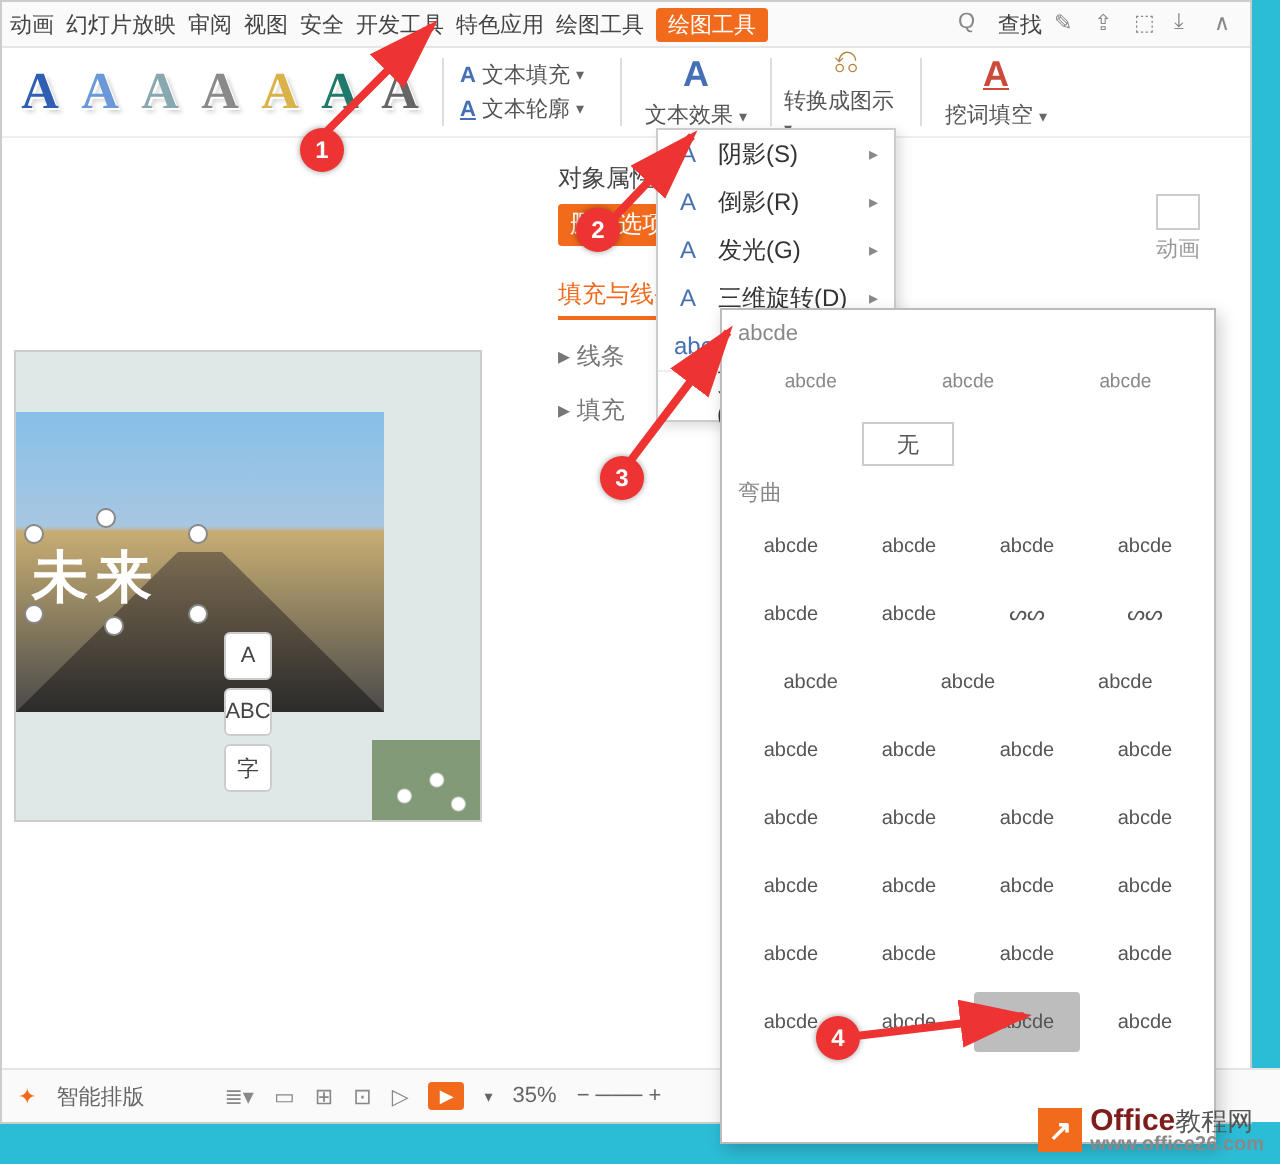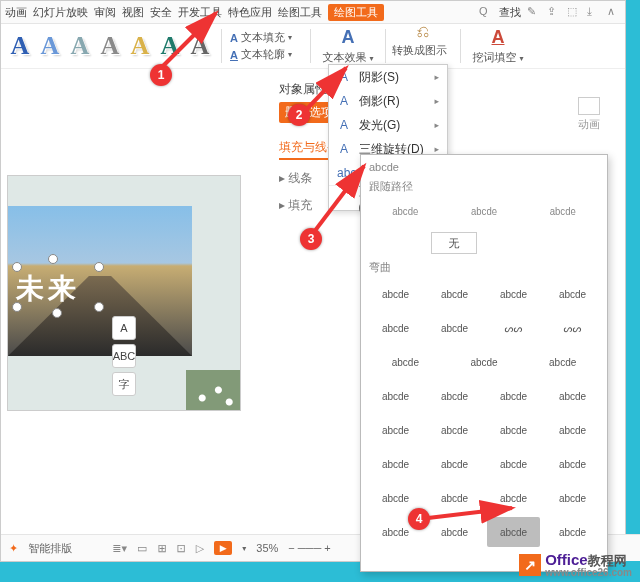--- a/index.html
+++ b/index.html
@@ -58,22 +58,22 @@
   .follow .cell{color:#888;font-size:14px;}
   .sect{font-size:11px;color:#888;margin:6px 0 2px;}
   .none-row{display:flex;align-items:center;margin:2px 0 6px;}
   .none-box{width:44px;height:20px;border:1px solid #ccc;display:flex;align-items:center;justify-content:center;font-size:11px;margin-left:62px;}
   
   .redcirc{position:absolute;width:22px;height:22px;border-radius:50%;background:#e33;color:#fff;display:flex;align-items:center;justify-content:center;font-size:12px;font-weight:bold;box-shadow:0 0 3px rgba(0,0,0,0.4);}
   .redarrow{position:absolute;pointer-events:none;}
   
   .watermark{position:absolute;right:8px;bottom:4px;display:flex;align-items:center;gap:4px;font-size:15px;font-weight:bold;}
   .watermark .sq{width:22px;height:22px;background:#f26a1b;display:flex;align-items:center;justify-content:center;color:#fff;font-size:14px;font-weight:bold;}
-  .watermark .t1{color:#4c1d95;}
-  .watermark .t2{color:#555;font-weight:bold;font-size:13px;}
+  .watermark .t1{color:#7f1d1d;}
+  .watermark .t2{color:#555;font-weight:normal;font-size:13px;}
   .watermark .t3{color:#888;font-size:10px;display:block;margin-top:-3px;}
 </style>
 </head>
 <body>
 <div class="app">
 
 <div class="window">
 
   <div class="menubar">
     <span>动画</span>
@@ -214,21 +214,20 @@
         <div class="di sep-top">
           <span class="g"></span>
           <span>更多设置(O)...</span>
           <span class="sub"></span>
         </div>
       </div>
 </div>
 
 <div class="warp-popup">
   <div class="hdr">abcde</div>
-  <div class="sect">跟随路径</div>
   <div class="row4 follow" id="followrow">
         <div class="cell">ᵃᵇᶜᵈᵉ</div>
         <div class="cell">ᵃᵇᶜᵈᵉ</div>
         <div class="cell">ᵃᵇᶜᵈᵉ</div>
       </div>
   <div class="none-row">
     <div class="none-box">无</div>
   </div>
   <div class="sect">弯曲</div>
   <div id="warprows">

